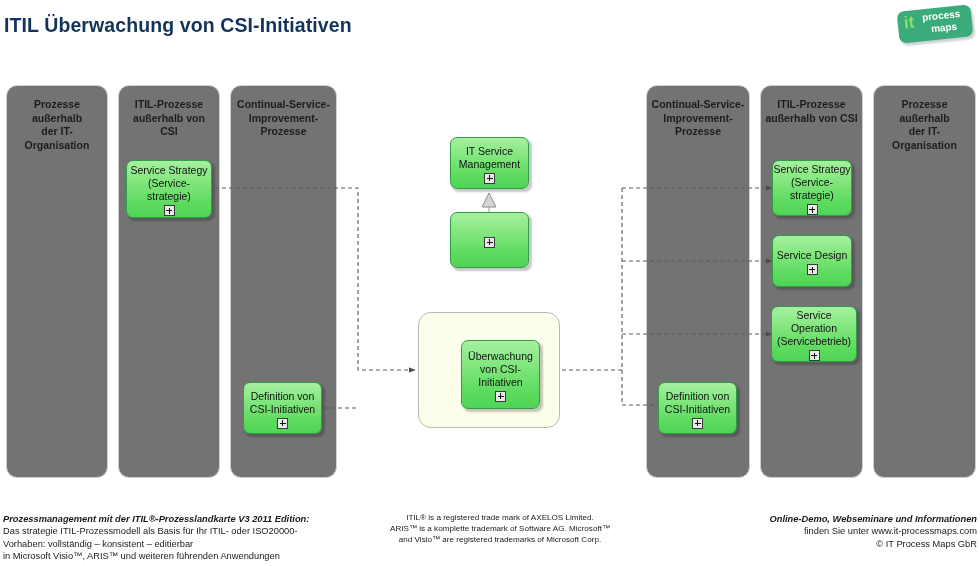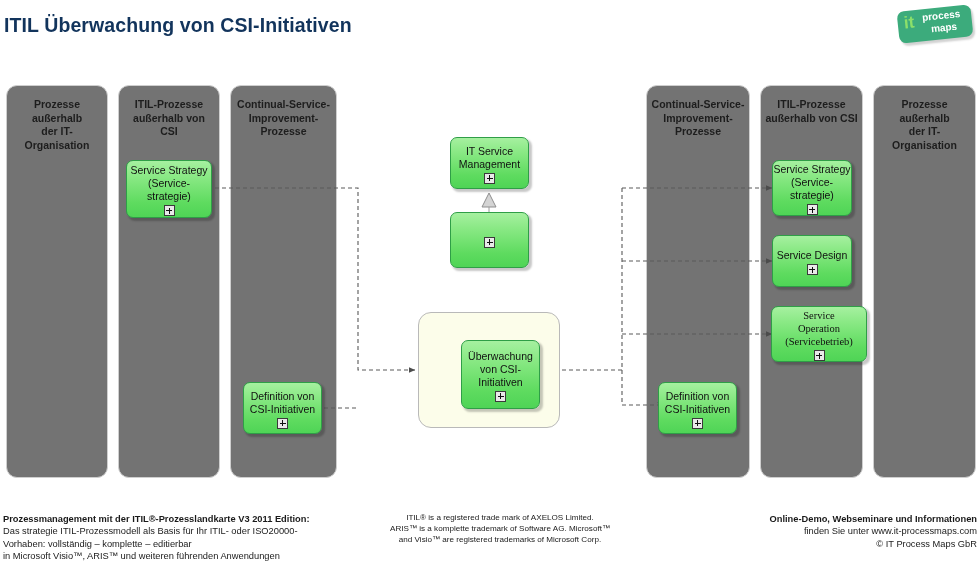--- a/index.html
+++ b/index.html
@@ -156,21 +156,21 @@
   
   .footer-col {
     position: absolute;
     font-size: 9.3px;
     color: #1a1a1a;
     line-height: 12.4px;
   }
   #footer-left  { left: 3px;  top: 513px; width: 330px; text-align: left; }
   #footer-mid   { left: 335px; top: 512px; width: 330px; text-align: center; font-size: 8.1px; line-height: 11px; }
   #footer-right { left: 645px; top: 513px; width: 332px; text-align: right; }
-  .f-strong { font-weight: bold; display: block; }
+  .f-strong { font-weight: bold; display: block; font-style: italic; }
   .f-line { display: block; }
 </style>
 </head>
 <body>
 
 <div id="page-title">ITIL Überwachung von CSI-Initiativen</div>
 
 <div id="logo">
   <div id="logo-plate"></div>
   <div id="logo-it">it</div>
@@ -263,29 +263,29 @@
 <div class="pbox" style="left:772px; top:160px; width:80px; height:56px;">
   <span class="pbox-label">Service Strategy<br>(Service-<br>strategie)</span>
   <span class="plus"></span>
 </div>
 
 <div class="pbox" style="left:772px; top:235px; width:80px; height:52px;">
   <span class="pbox-label">Service Design</span>
   <span class="plus"></span>
 </div>
 
-<div class="pbox" style="left:771px; top:306px; width:96px; height:56px;font-family:Liberation Serif, serif;">
+<div class="pbox" style="left:771px; top:306px; width:86px; height:56px;">
   <span class="pbox-label">Service<br>Operation<br>(Servicebetrieb)</span>
   <span class="plus"></span>
 </div>
 
 <div class="footer-col" id="footer-left">
   <span class="f-strong">Prozessmanagement mit der ITIL®-Prozesslandkarte V3 2011 Edition:</span>
   <span class="f-line">Das strategie ITIL-Prozessmodell als Basis für Ihr ITIL- oder ISO20000-</span>
-  <span class="f-line">Vorhaben: vollständig – komplette – editierbar</span>
+  <span class="f-line">Vorhaben: vollständig – konsistent – editierbar</span>
   <span class="f-line">in Microsoft Visio™, ARIS™ und weiteren führenden Anwendungen</span>
 </div>
 
 <div class="footer-col" id="footer-mid">
   <span class="f-line">ITIL® is a registered trade mark of AXELOS Limited.</span>
   <span class="f-line">ARIS™ is a  komplette trademark of Software AG. Microsoft™</span>
   <span class="f-line">and Visio™ are registered trademarks of Microsoft Corp.</span>
 </div>
 
 <div class="footer-col" id="footer-right">

